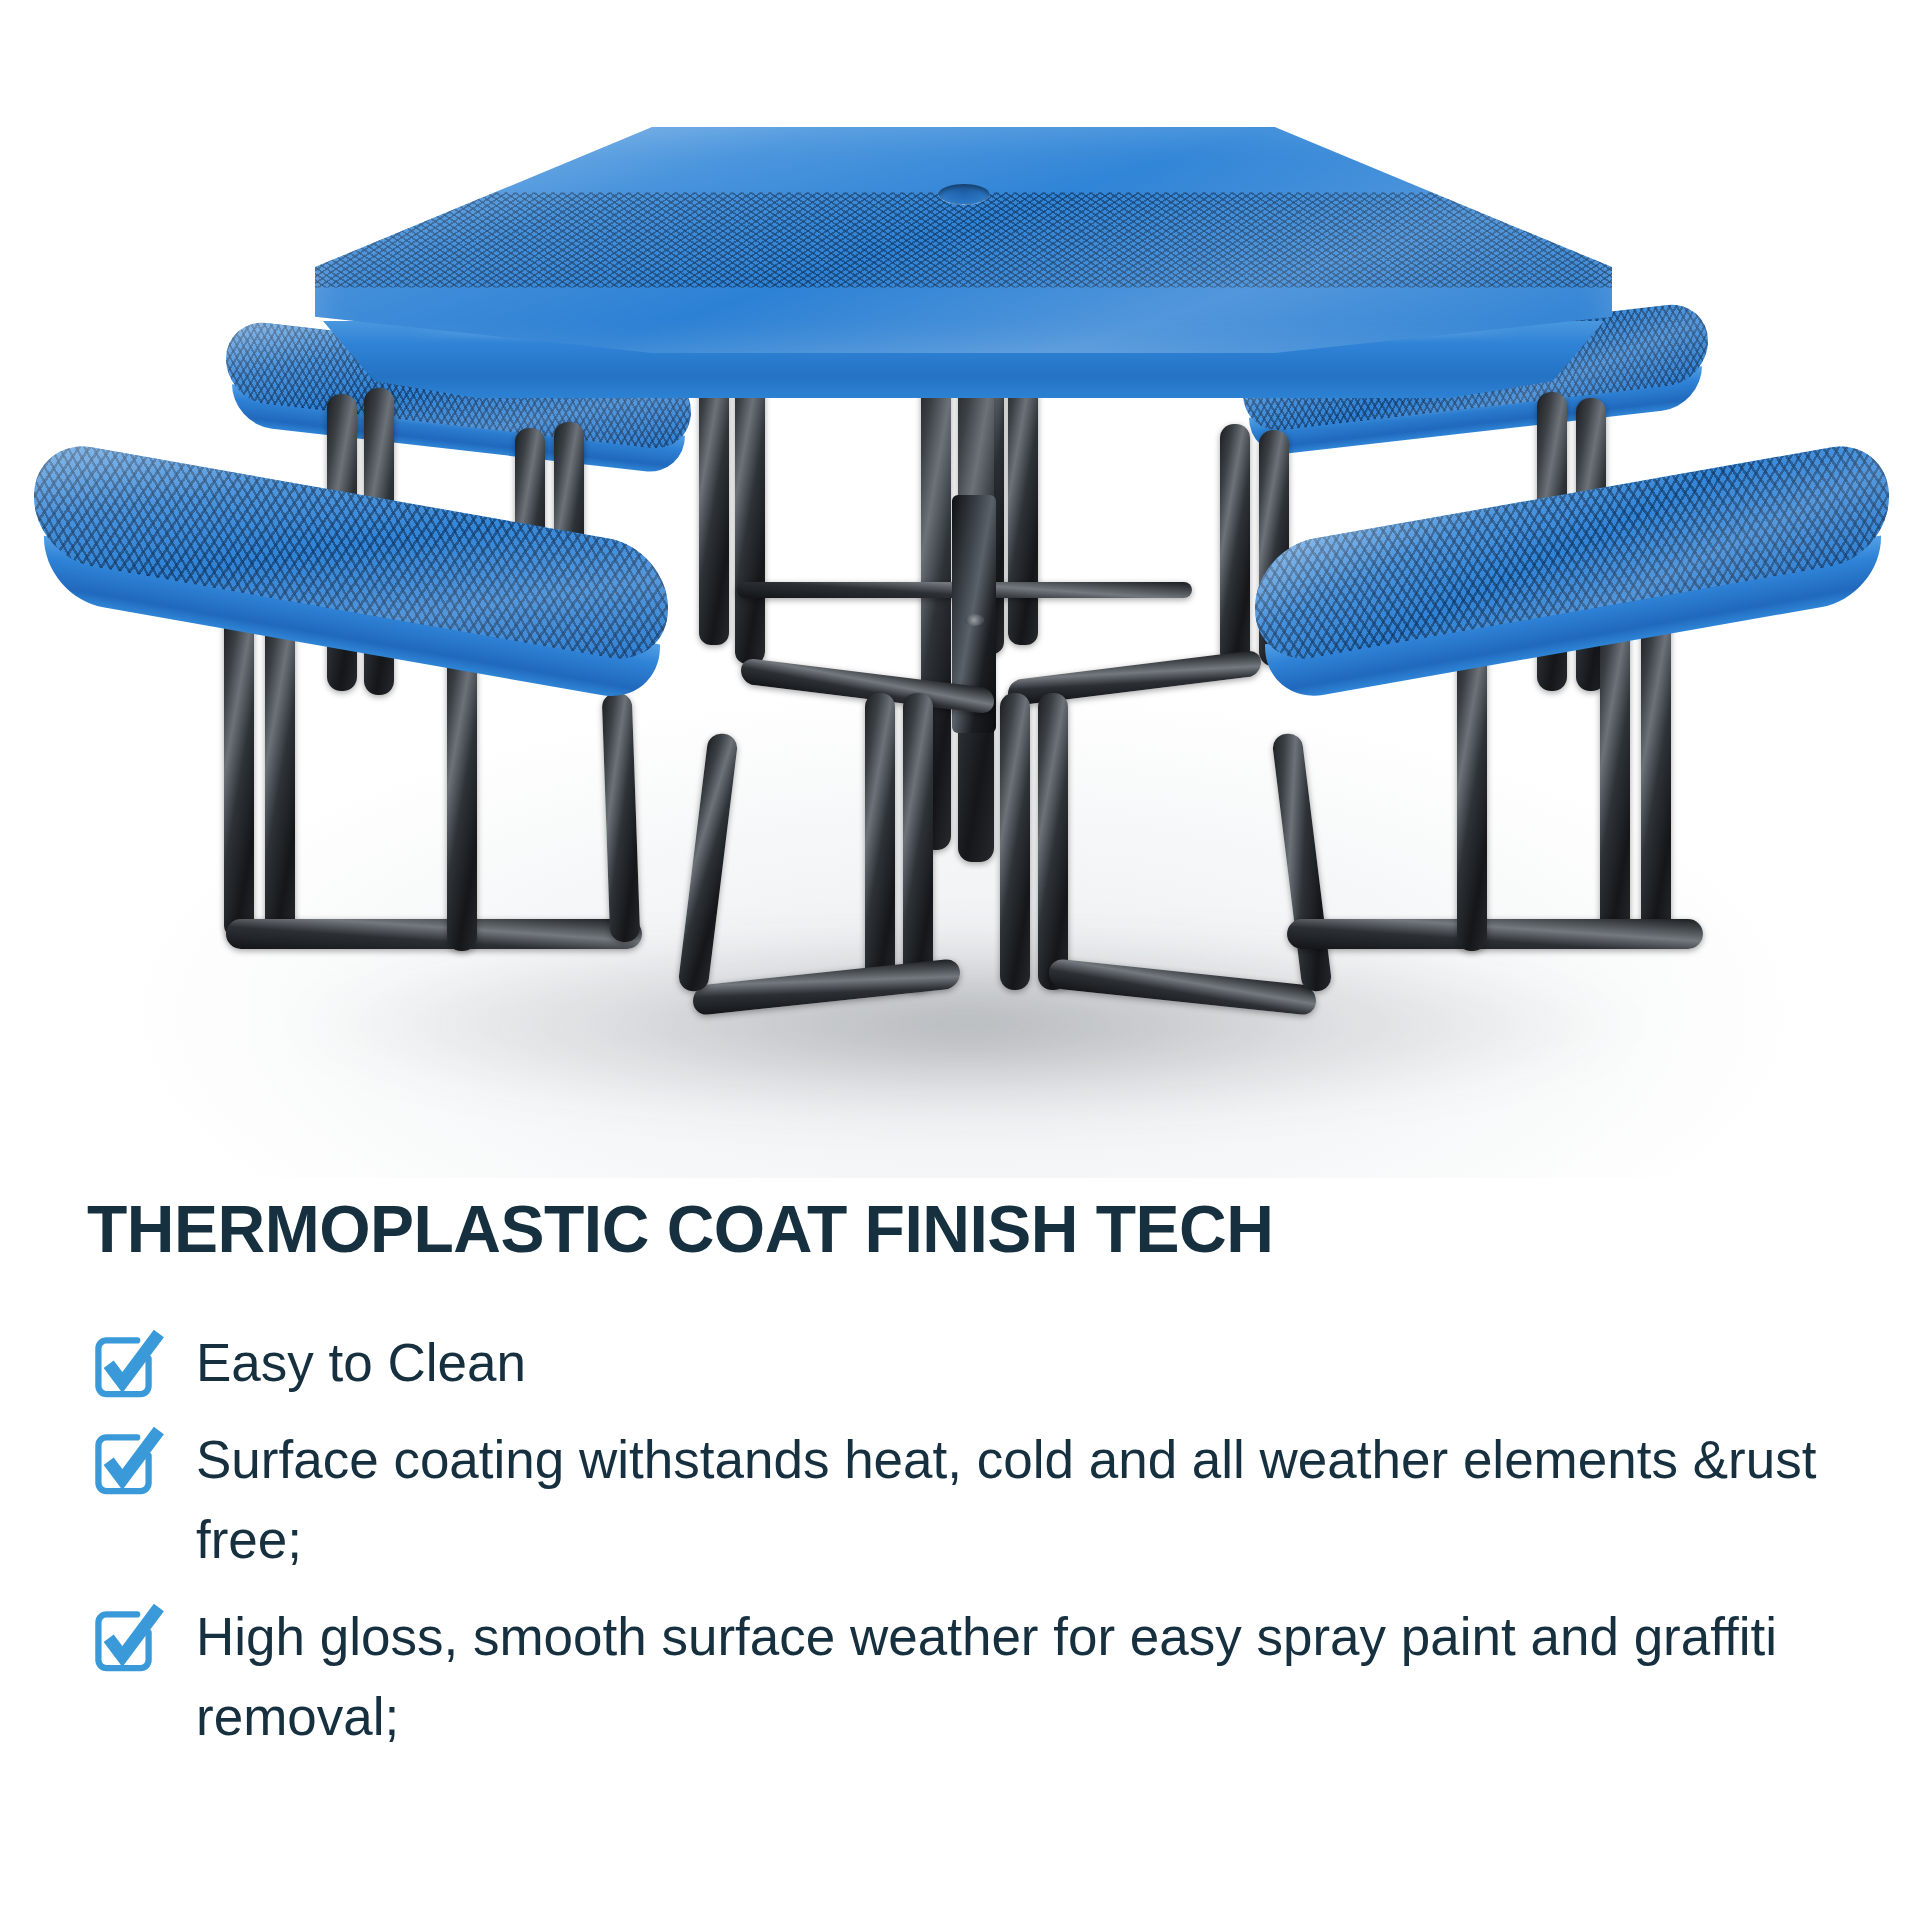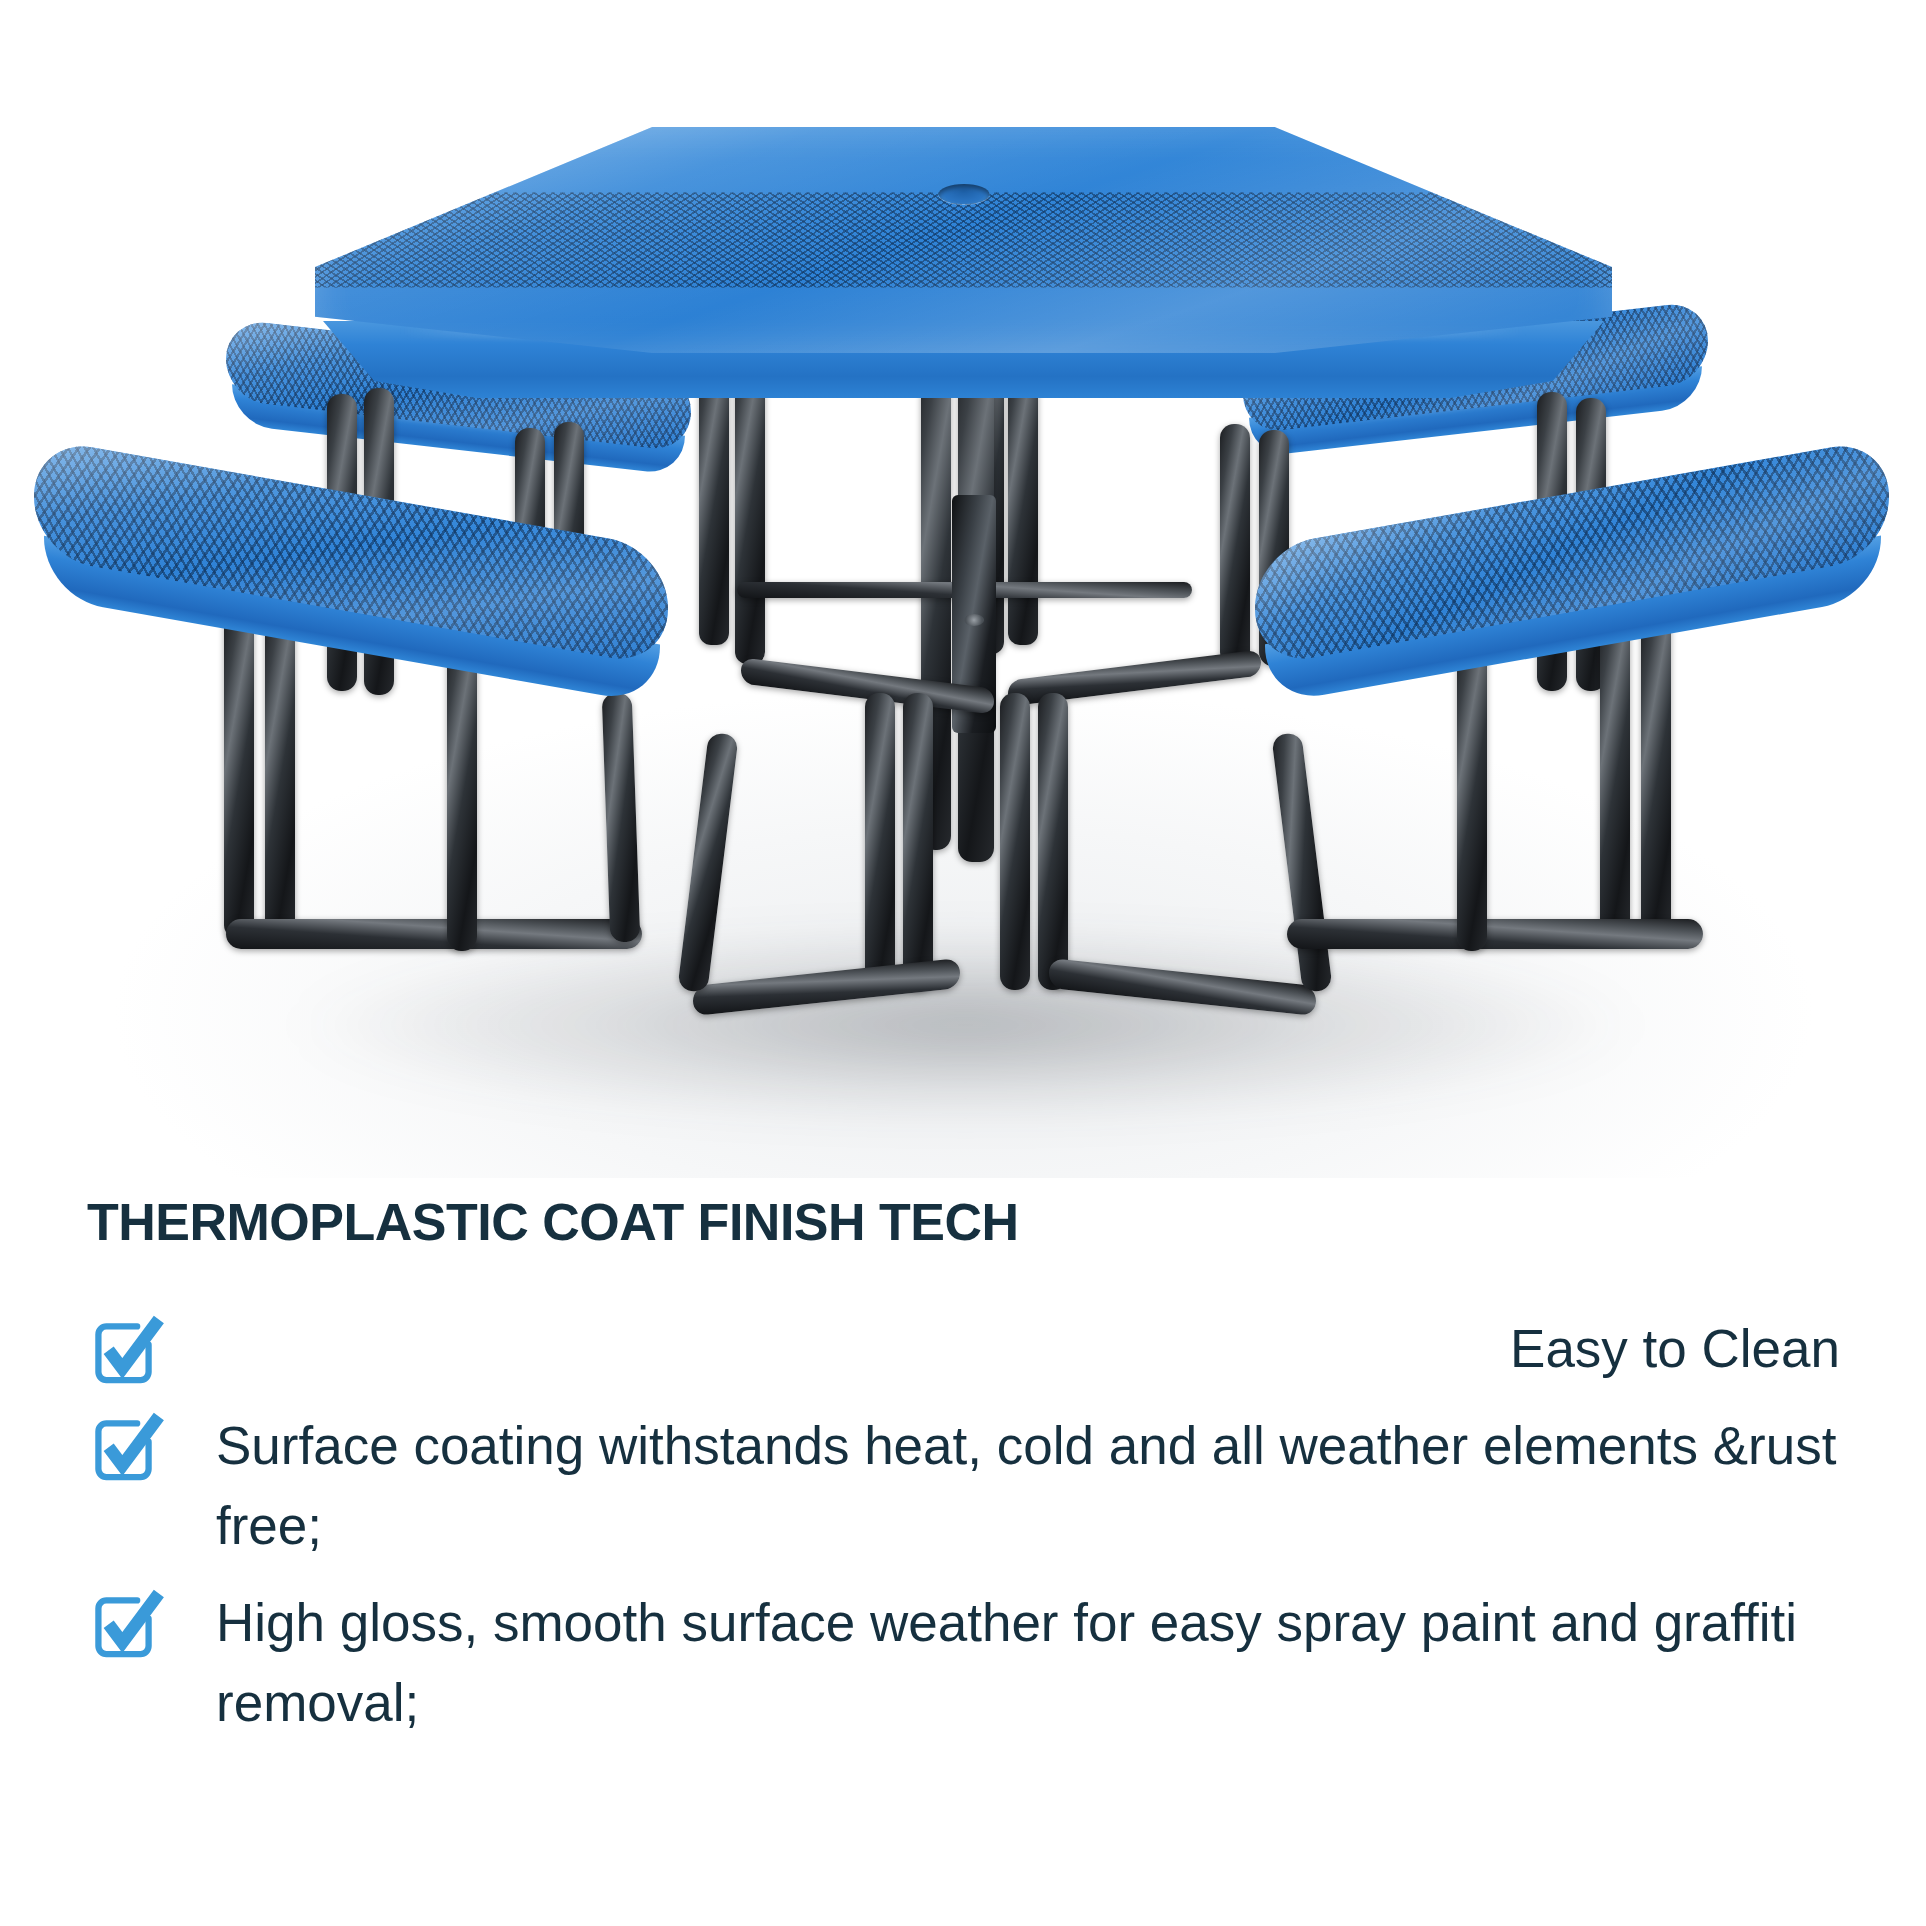--- a/index.html
+++ b/index.html
@@ -185,34 +185,33 @@
   .leg-foot { position:absolute; height: 30px; border-radius: 16px; }
 
   
   .content {
     position: absolute;
     left: 0; top: 1178px;
     width: 1927px;
     padding: 0 87px;
   }
   .headline {
-    font-size: 52px;
+    font-size: 66px;
     font-weight: 700;
     letter-spacing: -0.5px;
     color: #16303f;
     line-height: 1.0;
     white-space: nowrap;
     margin-top: 18px;
   }
   .bullets { margin-top: 61px; }
   .bullet {
     display: flex;
     align-items: flex-start;
     margin-bottom: 16px;
-    justify-content: space-between;
   }
   .check-icon {
     flex: 0 0 auto;
     width: 73px; height: 73px;
     position: relative;
     margin-right: 36px;
     margin-top: 6px;
   }
   .check-icon svg { display:block; width:73px; height:73px; overflow: visible; }
   .bullet-text {

